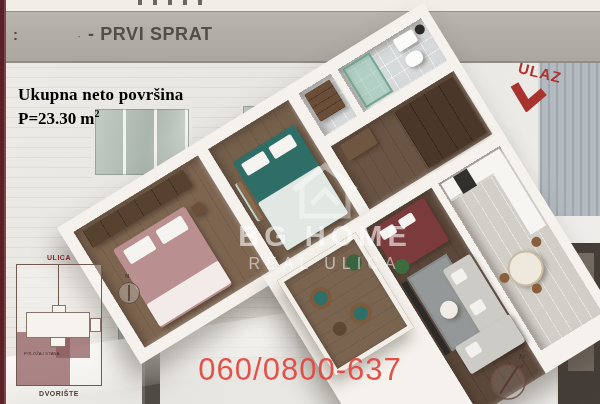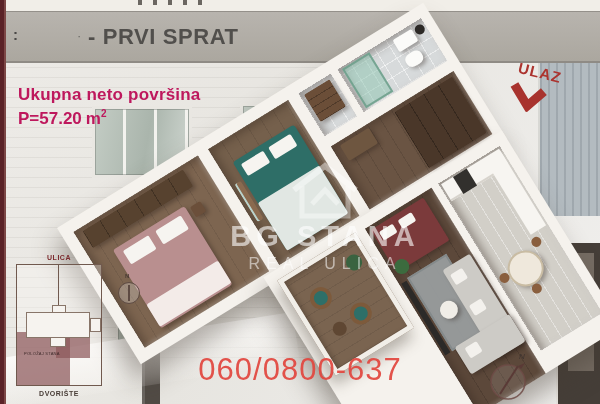--- a/index.html
+++ b/index.html
@@ -34,28 +34,28 @@
 
   
   .topstrip { left:0; top:0; width:600px; height:11px; background:#f1eee8; z-index:2; }
   .topmarks { left:138px; top:0; width:66px; height:5px; opacity:.8;
         background: repeating-linear-gradient(90deg, #4a4540 0 4px, transparent 4px 15px); }
   .headerbar { left:0; top:11px; width:600px; height:52px; z-index:2;
         background: linear-gradient(#b8b4ae, #aba79f);
         border-top:1px solid #94908a; border-bottom:2px solid #8f8b85; }
   .hdr-colon { left:13px; top:14px; font-size:15px; font-weight:700; color:#4a4846; letter-spacing:0; }
   .hdr-dot { left:77px; top:16px; font-size:13px; color:#6b6966; }
-  .hdr-label { left:88px; top:12px; font-size:22px; font-weight:600; color:#514f4c; letter-spacing:.6px; }
+  .hdr-label { left:88px; top:12px; font-size:18px; font-weight:600; color:#514f4c; letter-spacing:.6px; }
 
   
   .leftstripe { left:0; top:0; width:6px; height:404px; background:#5a2227; z-index:9;
         box-shadow: inset -2px 0 0 rgba(190,140,130,.35); }
 
   
-  .areablock { left:18px; top:85px; z-index:5; color:#be185d; }
+  .areablock { left:18px; top:85px; z-index:5; color:#000000;font-family:Liberation Serif, serif; }
   .area-line1 { font-size:17px; font-weight:600; letter-spacing:.2px; }
   .area-line2 { font-size:17px; font-weight:600; margin-top:3px; }
   .area-line2 b { font-weight:700; }
   .area-unit { margin-left:4px; }
   sup { font-size:10px; }
 
   
   .plan { left:57px; top:228px; width:430px; height:390px; z-index:3;
           transform: rotate(-31.6deg); transform-origin:0 0; }
   .blockN { left:0; top:0; width:430px; height:160px; background:#f5f2ed;
@@ -256,39 +256,39 @@
       <div class="chairBc" style="left:38px;top:56px">
         <div class="cushionBc"></div>
       </div>
       <div class="tableBc"></div>
       <div class="plantBc"></div>
     </div>
   </div>
 
   <div class="abs areablock">
     <div class="area-line1">Ukupna neto površina</div>
-    <div class="area-line2"><span>P=</span><b>57.20</b><span class="area-unit">m</span><sup>2</sup></div>
+    <div class="area-line2"><span>P=</span><b>23.30</b><span class="area-unit">m</span><sup>2</sup></div>
   </div>
 
   <div class="abs ulaz-label">ULAZ</div>
   <div class="abs ulaz-arrow">
     <svg width="40" height="30" viewBox="0 0 40 30">
         <polyline points="5,4 20,24 35,8" fill="none" stroke="#a8332e" stroke-width="9"></polyline>
       </svg>
   </div>
 
   <div class="abs watermark">
     <div class="wm-house">
       <svg width="78" height="60" viewBox="0 0 78 60">
         <polyline points="8,30 39,6 70,30" fill="none" stroke="rgba(255,255,255,.8)" stroke-width="6"></polyline>
         <polyline points="16,26 16,56 62,56 62,26" fill="none" stroke="rgba(255,255,255,.7)" stroke-width="5"></polyline>
         <polyline points="26,44 39,30 52,44" fill="none" stroke="rgba(255,255,255,.7)" stroke-width="5"></polyline>
       </svg>
     </div>
-    <div class="wm-line1">BG STANA</div>
+    <div class="wm-line1">BG HOME</div>
     <div class="wm-line2">REAL ULICA</div>
   </div>
 
   <div class="abs siteplan">
     <div class="abs sp-street">ULICA</div>
     <div class="abs sp-rect"></div>
     <div class="abs sp-vline"></div>
     <div class="abs sp-fillA"></div>
     <div class="abs sp-fillB"></div>
     <div class="abs sp-bldg"></div>

